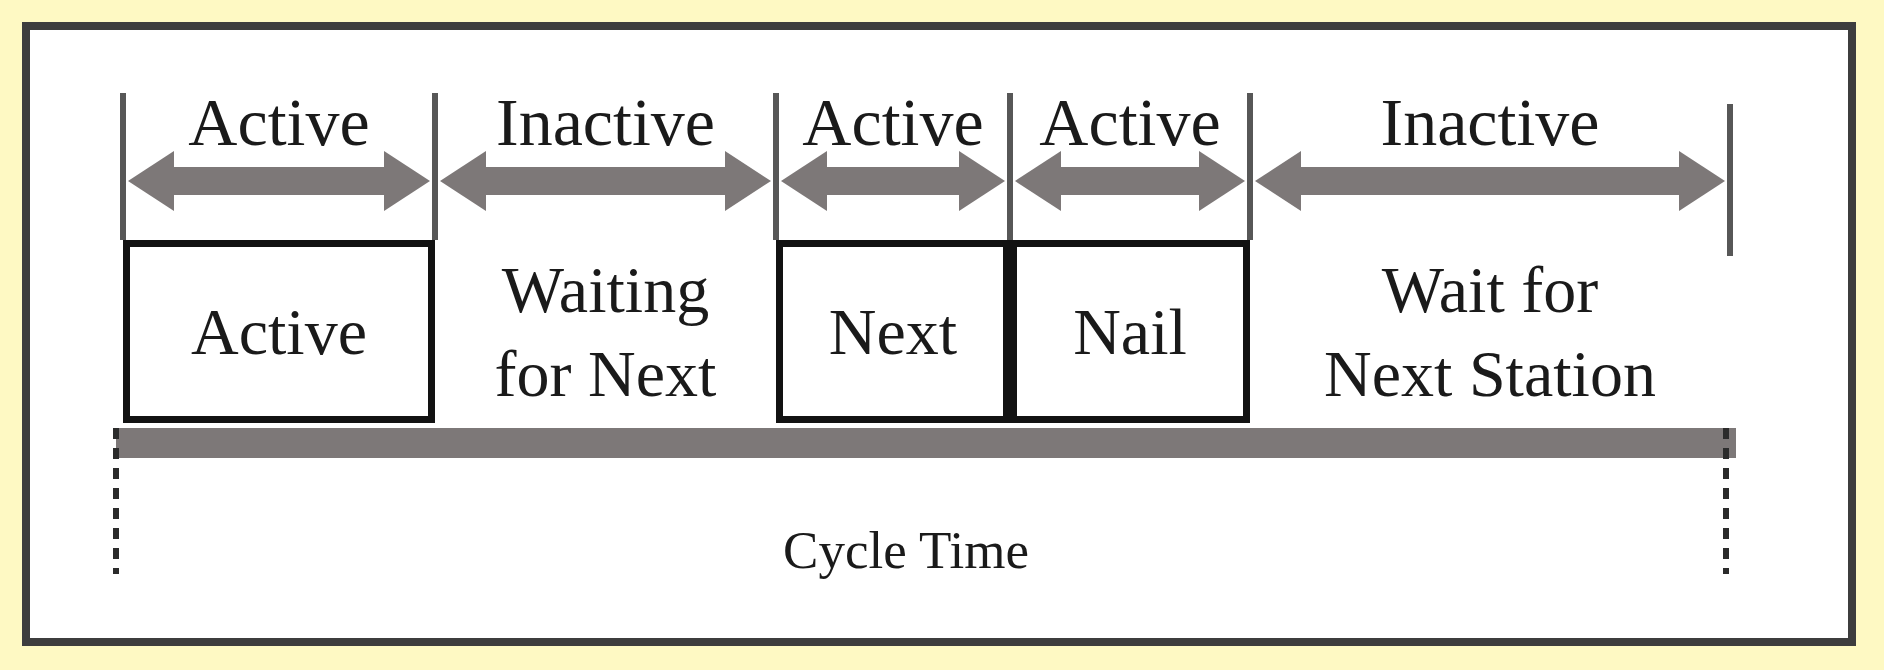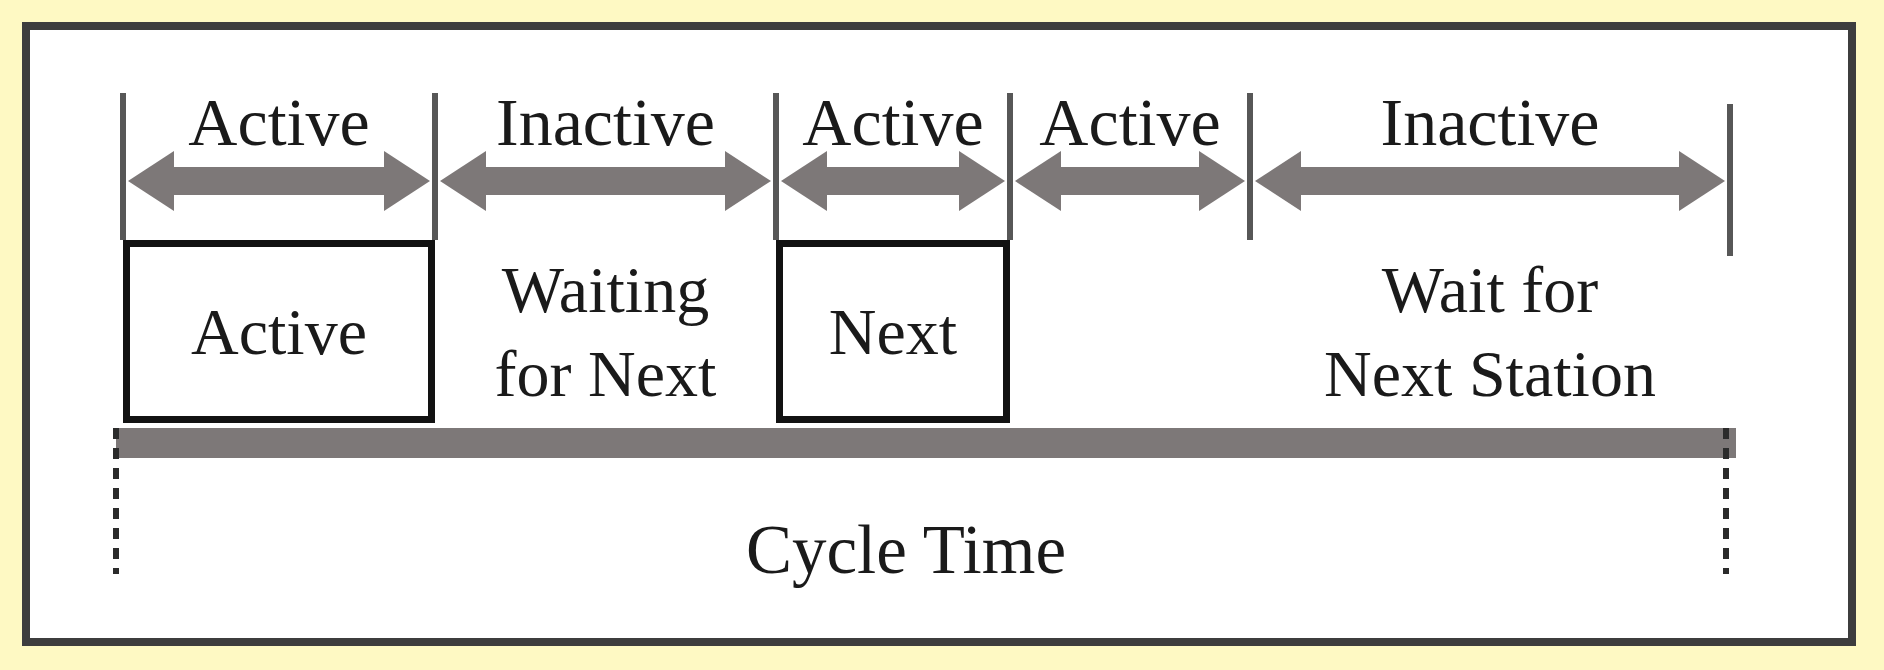--- a/index.html
+++ b/index.html
@@ -39,21 +39,21 @@
   }
   .task.boxed{border:7px solid var(--box-border);background:#ffffff;}
   .tick{position:absolute;width:6px;background:var(--tick-gray);}
   .timeline-bar{position:absolute;left:116px;top:428px;width:1620px;height:30px;background:var(--bar-gray);}
   .dash-line{
     position:absolute;top:428px;width:6px;height:146px;
     background:repeating-linear-gradient(180deg,#2b2b2b 0 11px,transparent 11px 20px);
   }
   .cycle-label{
     position:absolute;left:116px;top:508px;width:1580px;text-align:center;
-    font-size:69px;line-height:84px;
+    font-size:53px;line-height:84px;
   }
 </style>
 </head>
 <body>
 
 <div class="stage">
 
   <div class="frame"></div>
 
   <div class="tick" style="left:120px;top:93px;height:147px;"></div>
@@ -100,20 +100,23 @@
     </div>
   </div>
 
   <div class="segment" style="left:1010px;width:240px;">
     <div class="phase-label">Active</div>
     <div class="arrow">
       <span class="ah ah-left"></span>
       <span class="shaft"></span>
       <span class="ah ah-right"></span>
     </div>
+    <div class="task boxed">
+      <div>Nail</div>
+    </div>
   </div>
 
   <div class="segment" style="left:1250px;width:480px;">
     <div class="phase-label">Inactive</div>
     <div class="arrow">
       <span class="ah ah-left"></span>
       <span class="shaft"></span>
       <span class="ah ah-right"></span>
     </div>
     <div class="task">

